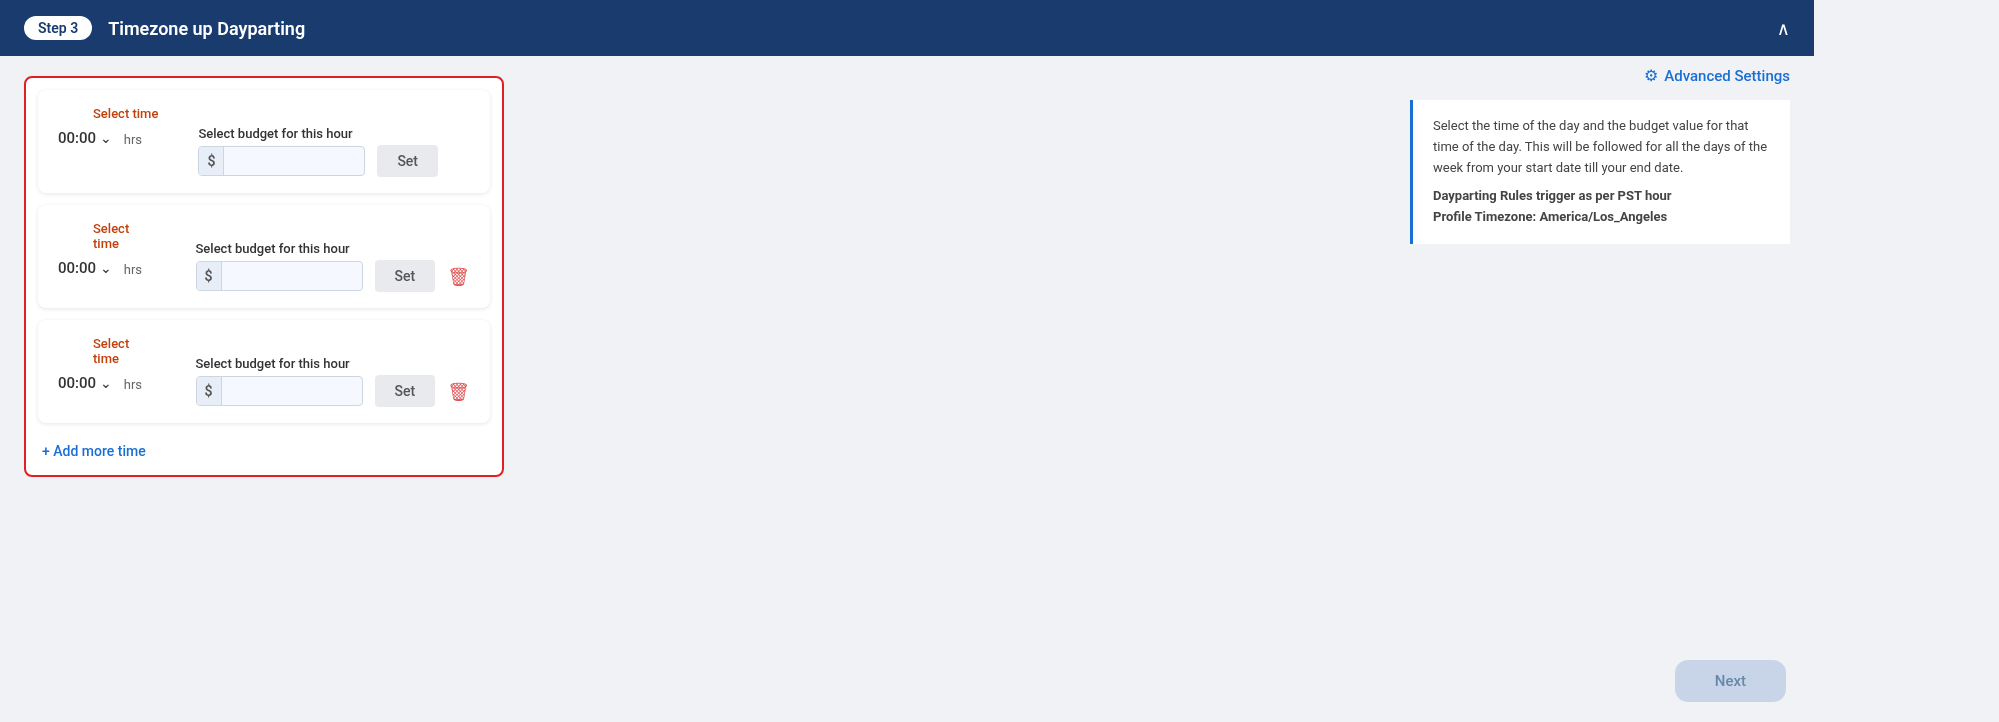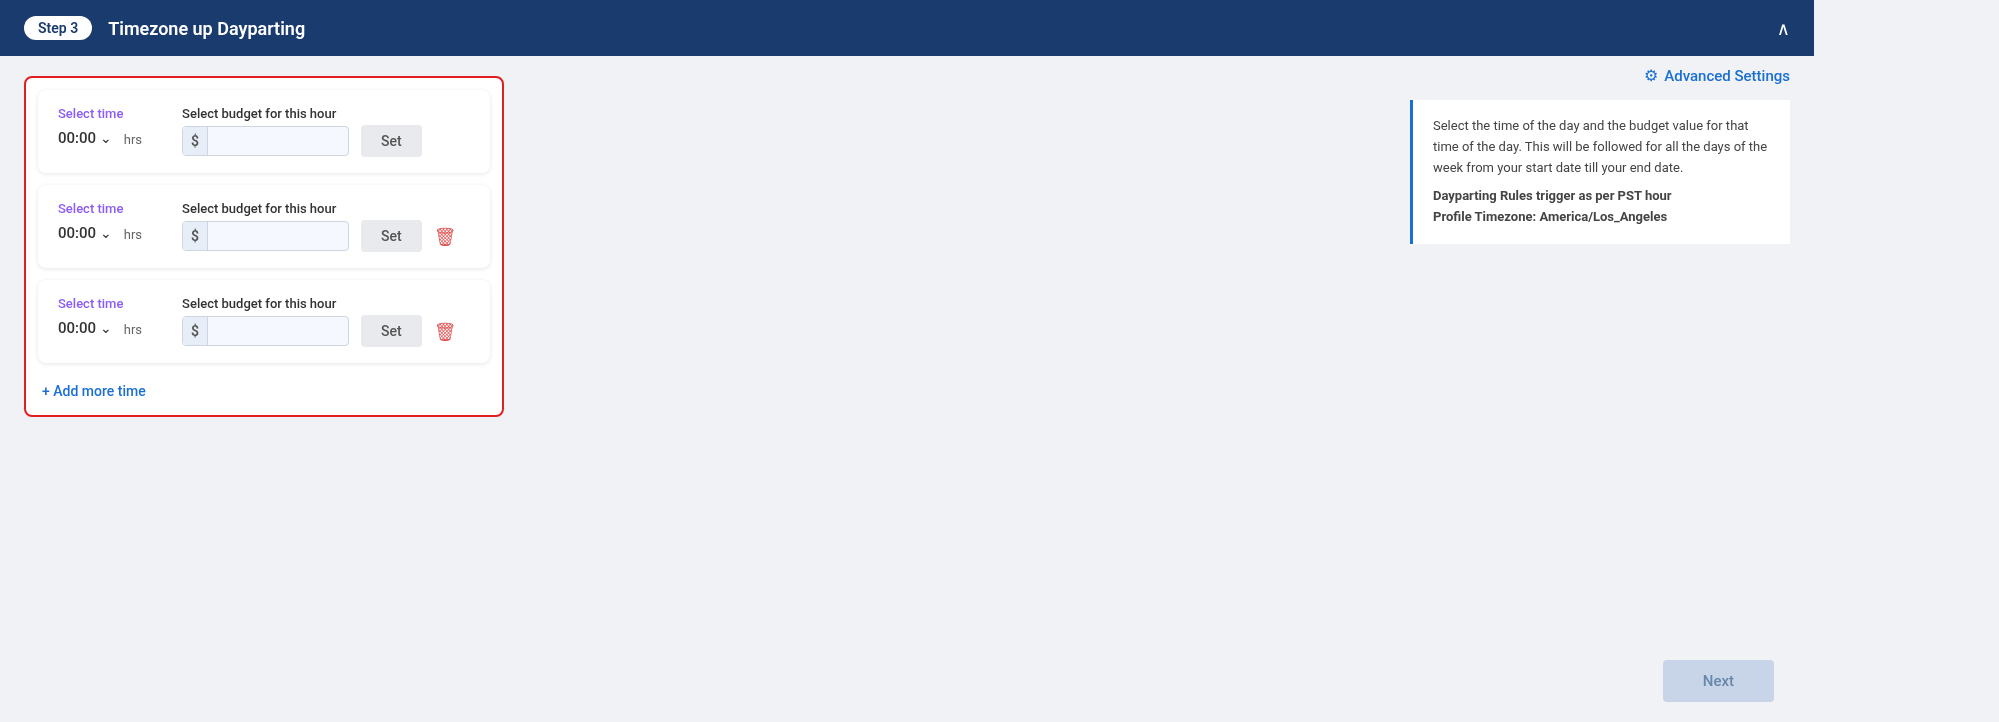--- a/index.html
+++ b/index.html
@@ -140,23 +140,24 @@
       box-shadow: 0 1px 4px rgba(0,0,0,0.1);
       margin-bottom: 8px;
     }
 
     .time-row-card:last-of-type {
       margin-bottom: 4px;
     }
 
     .row-label {
       font-size: 13px;
-      color: #8b5cf6;
+      color: #c2410c;
       font-weight: 500;
       margin-bottom: 8px;
+      margin-left: 35px;
     }
 
     .row-inputs {
       display: flex;
       align-items: flex-end;
       gap: 12px;
     }
 
     
     .time-select-wrapper {
@@ -186,20 +187,21 @@
     .budget-section {
       display: flex;
       flex-direction: column;
       gap: 4px;
     }
 
     .budget-label {
       font-size: 13px;
       color: #333;
       font-weight: 500;
+      margin-top: 20px;
     }
 
     .budget-input-wrapper {
       display: flex;
       align-items: center;
       border: 1px solid #cdd5e0;
       border-radius: 4px;
       overflow: hidden;
       background: #f5f8ff;
     }
@@ -247,26 +249,26 @@
       font-size: 14px;
       cursor: pointer;
       padding: 8px 4px 4px 4px;
       font-weight: 500;
     }
 
     
     .next-button {
       position: absolute;
       bottom: 20px;
-      right: 40px;
+      right: 28px;
       background: #c8d5e8;
       color: #6688aa;
       border: none;
       padding: 12px 40px;
-      border-radius: 4px;
+      border-radius: 13px;
       font-size: 15px;
       font-weight: 500;
       cursor: pointer;
     }
   </style>
 </head>
 <body>
 
 <div class="page-wrapper">
 

